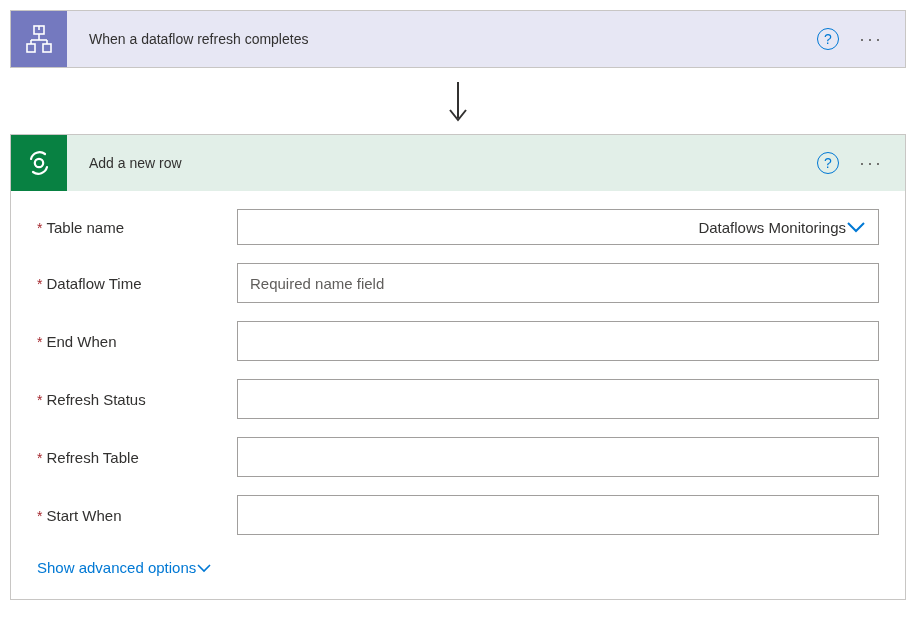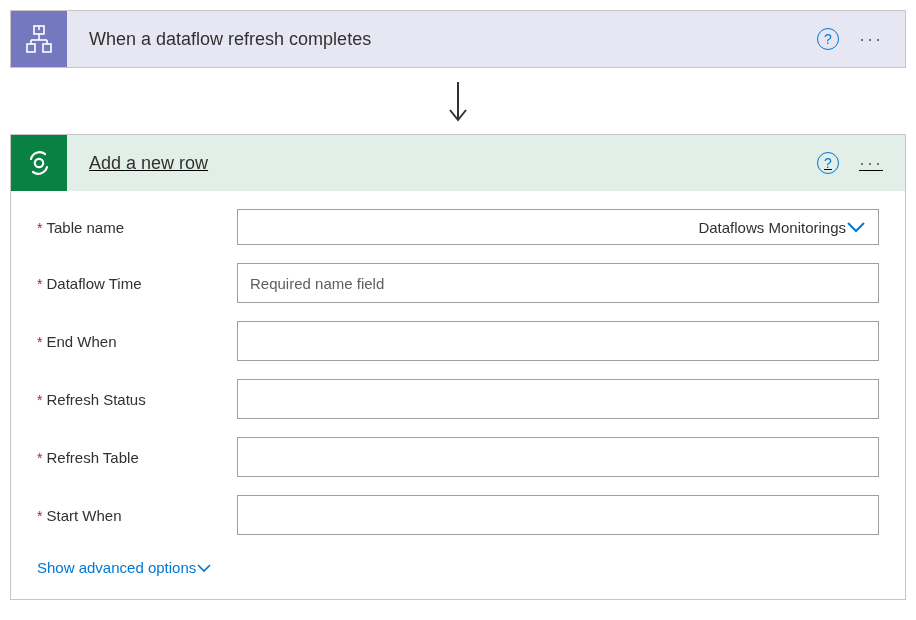--- a/index.html
+++ b/index.html
@@ -11,41 +11,40 @@
     }
     .card {
       border: 1px solid #c8c6c4;
       background: #fff;
     }
     .trigger-card .card-header {
       background: #e7e7f4;
     }
     .action-card .card-header {
       background: #e2efe8;
-      text-decoration: underline;
     }
     .card-header {
       display: flex;
       align-items: center;
       height: 56px;
       padding-right: 16px;
     }
     .card-icon {
       width: 56px;
       height: 56px;
       display: flex;
       align-items: center;
       justify-content: center;
       flex-shrink: 0;
     }
     .trigger-card .card-icon { background: #7479bf; }
     .action-card .card-icon { background: #088142; }
     .card-title {
       flex: 1;
-      font-size: 18px;
+      font-size: 14px;
       font-weight: 400;
       color: #323130;
       padding-left: 22px;
     }
     .card-actions {
       display: flex;
       align-items: center;
       gap: 14px;
     }
     .help-icon {

